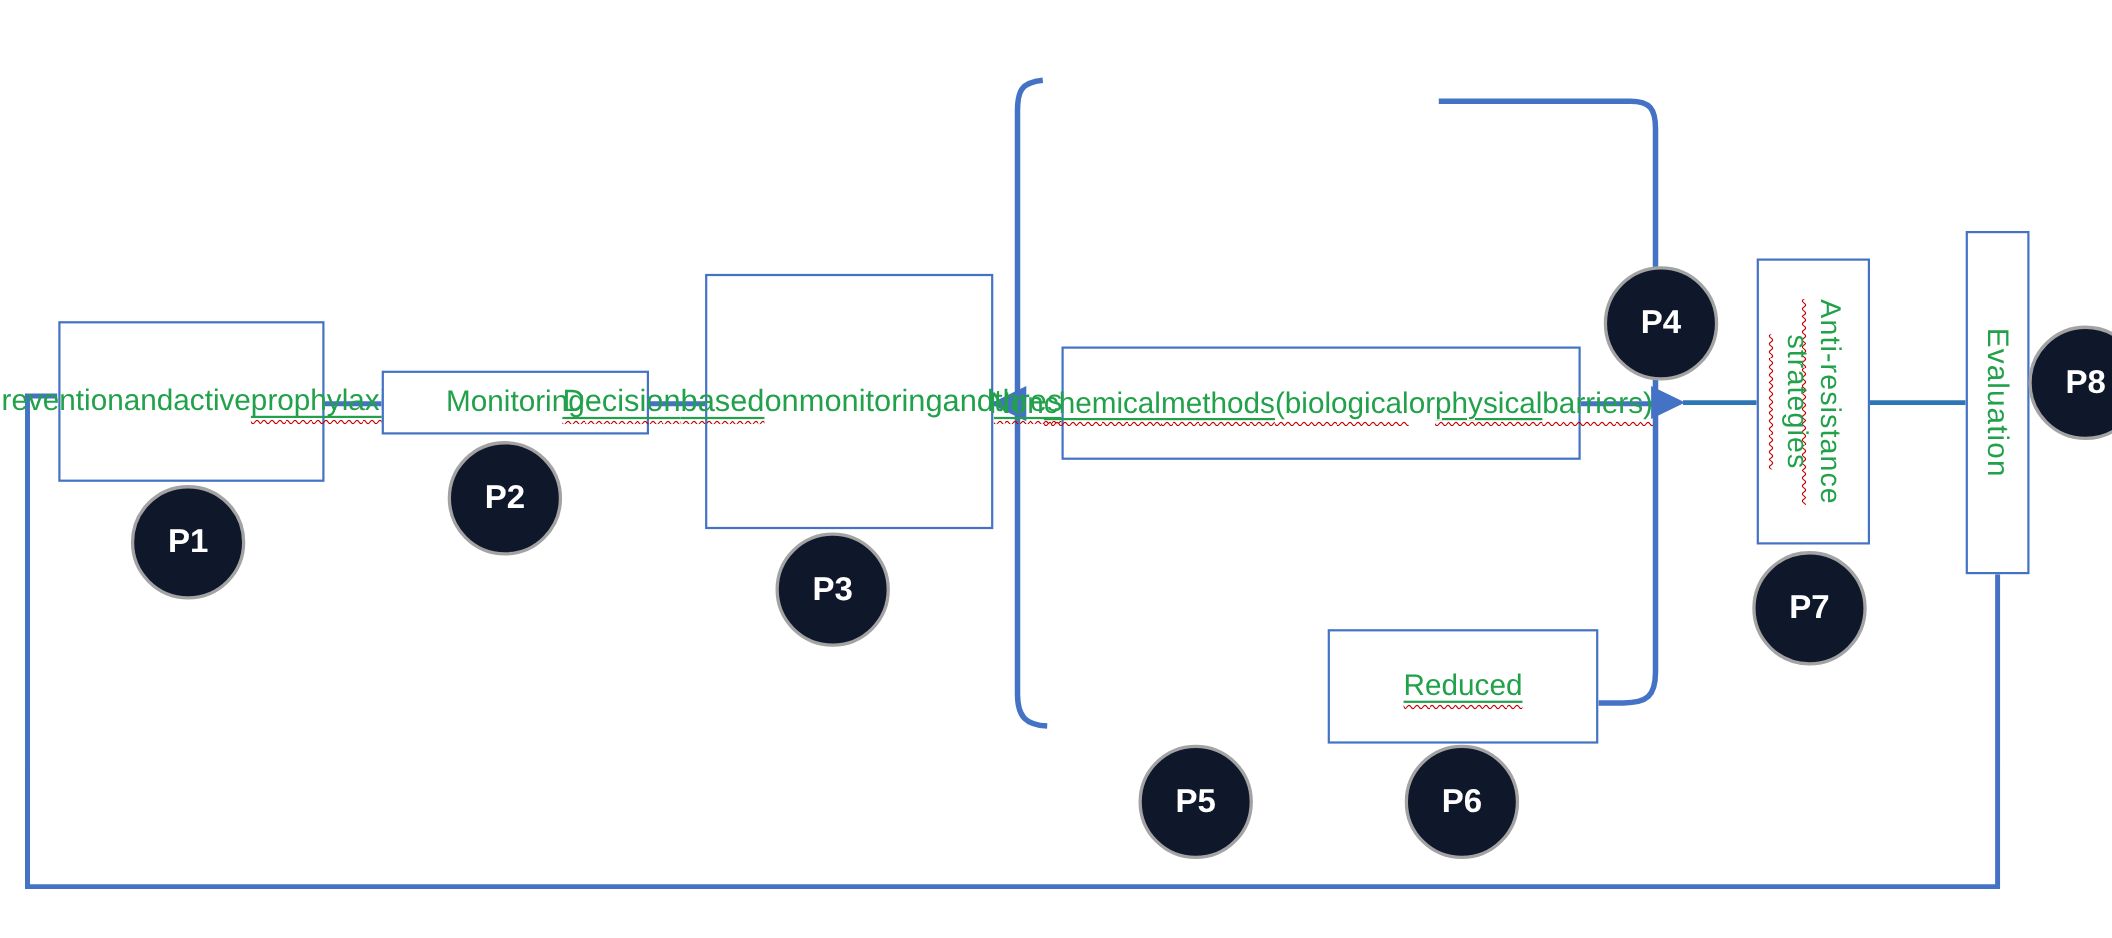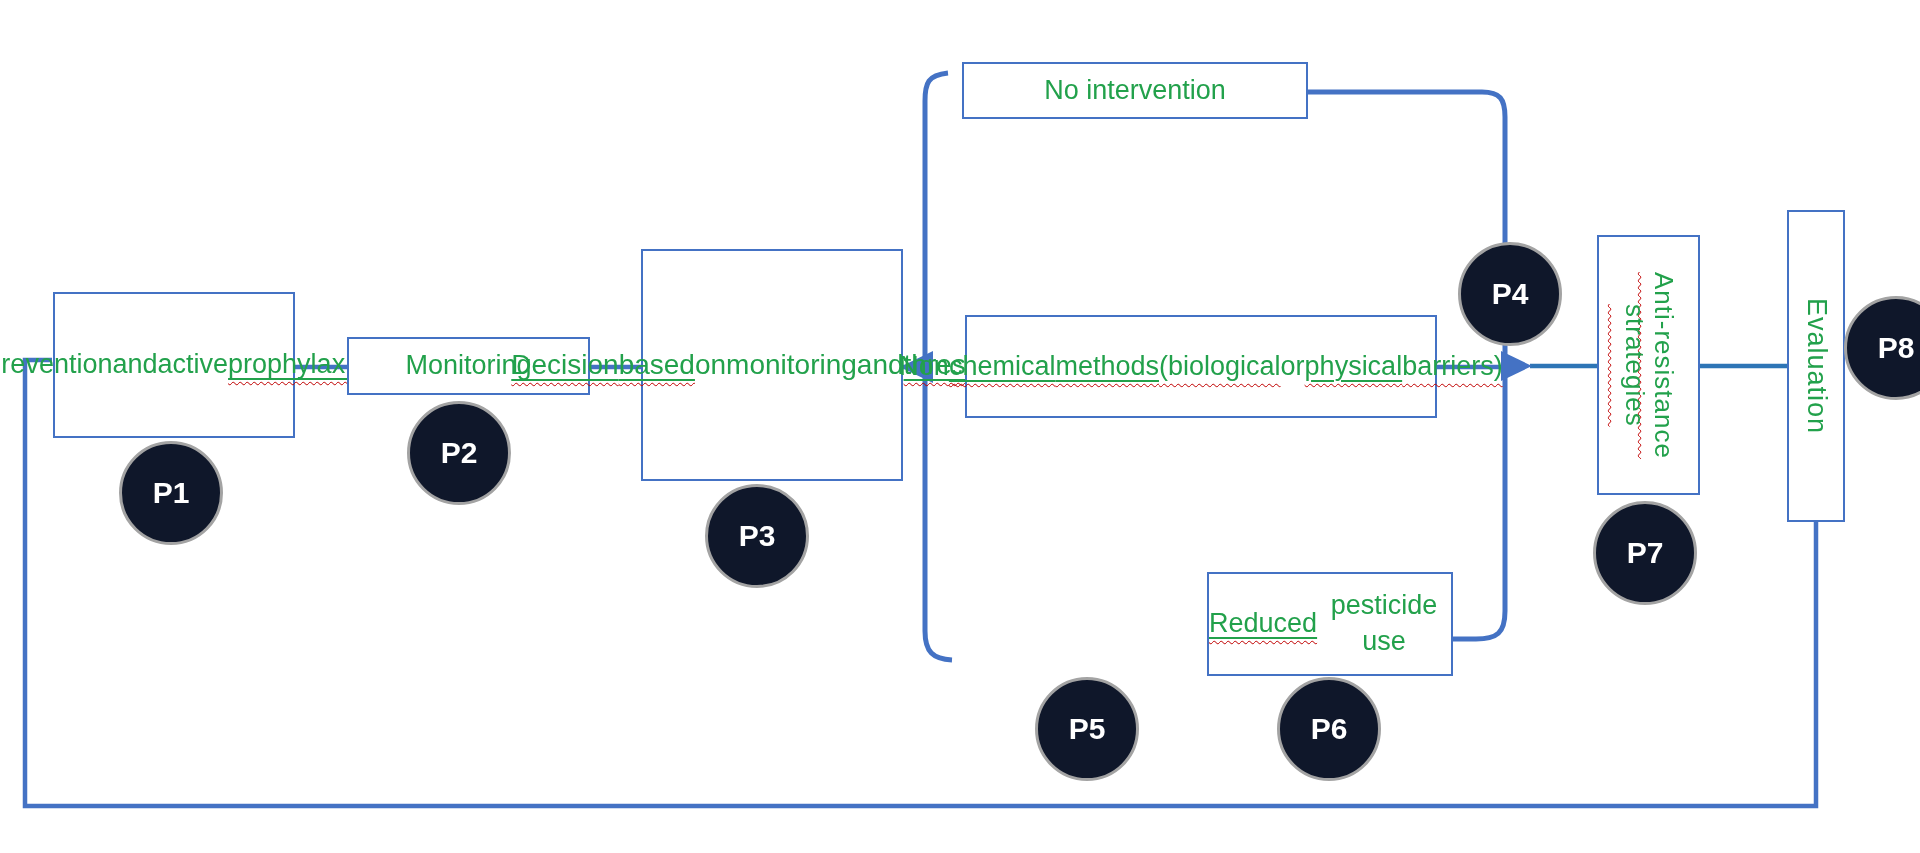--- a/index.html
+++ b/index.html
@@ -88,42 +88,38 @@
       <span class="u"><span class="w">based</span></span>
       <span> on</span>
       <br>
       <span>monitoring</span>
       <br>
       <span>and</span>
       <br>
       <span class="u"><span class="w">thresholds</span></span>
     </div>
 
-  <div class="box" style="left:962px;top:62px;width:346px;height:57px;">
-      <span>No intervention</span>
-    </div>
 
   <div class="box" style="left:965px;top:315px;width:472px;height:103px;text-align:center;">
       <span>Non </span>
       <span class="u"><span class="w">chemical</span></span>
       <span> </span>
       <span class="u"><span class="w">methods</span></span>
       <br>
       <span><span class="w">(biological</span></span>
       <span> or </span>
       <span class="u"><span class="w">physical</span></span>
       <span> </span>
       <span><span class="w">barriers)</span></span>
     </div>
 
 
   <div class="box" style="left:1207px;top:572px;width:246px;height:104px;">
       <span class="u"><span class="w">Reduced</span></span>
       <br>
-      <span>pesticide use</span>
     </div>
 
   <div class="box" style="left:1597px;top:235px;width:103px;height:260px;font-size:26px;">
     <span class="vtext"><span><span class="w">Anti-resistance</span></span><br><span><span class="w">strategies</span></span></span>
   </div>
 
   <div class="box" style="left:1787px;top:210px;width:58px;height:312px;font-size:27px;">
     <span class="vtext"><span>Evaluation</span></span>
   </div>
 

